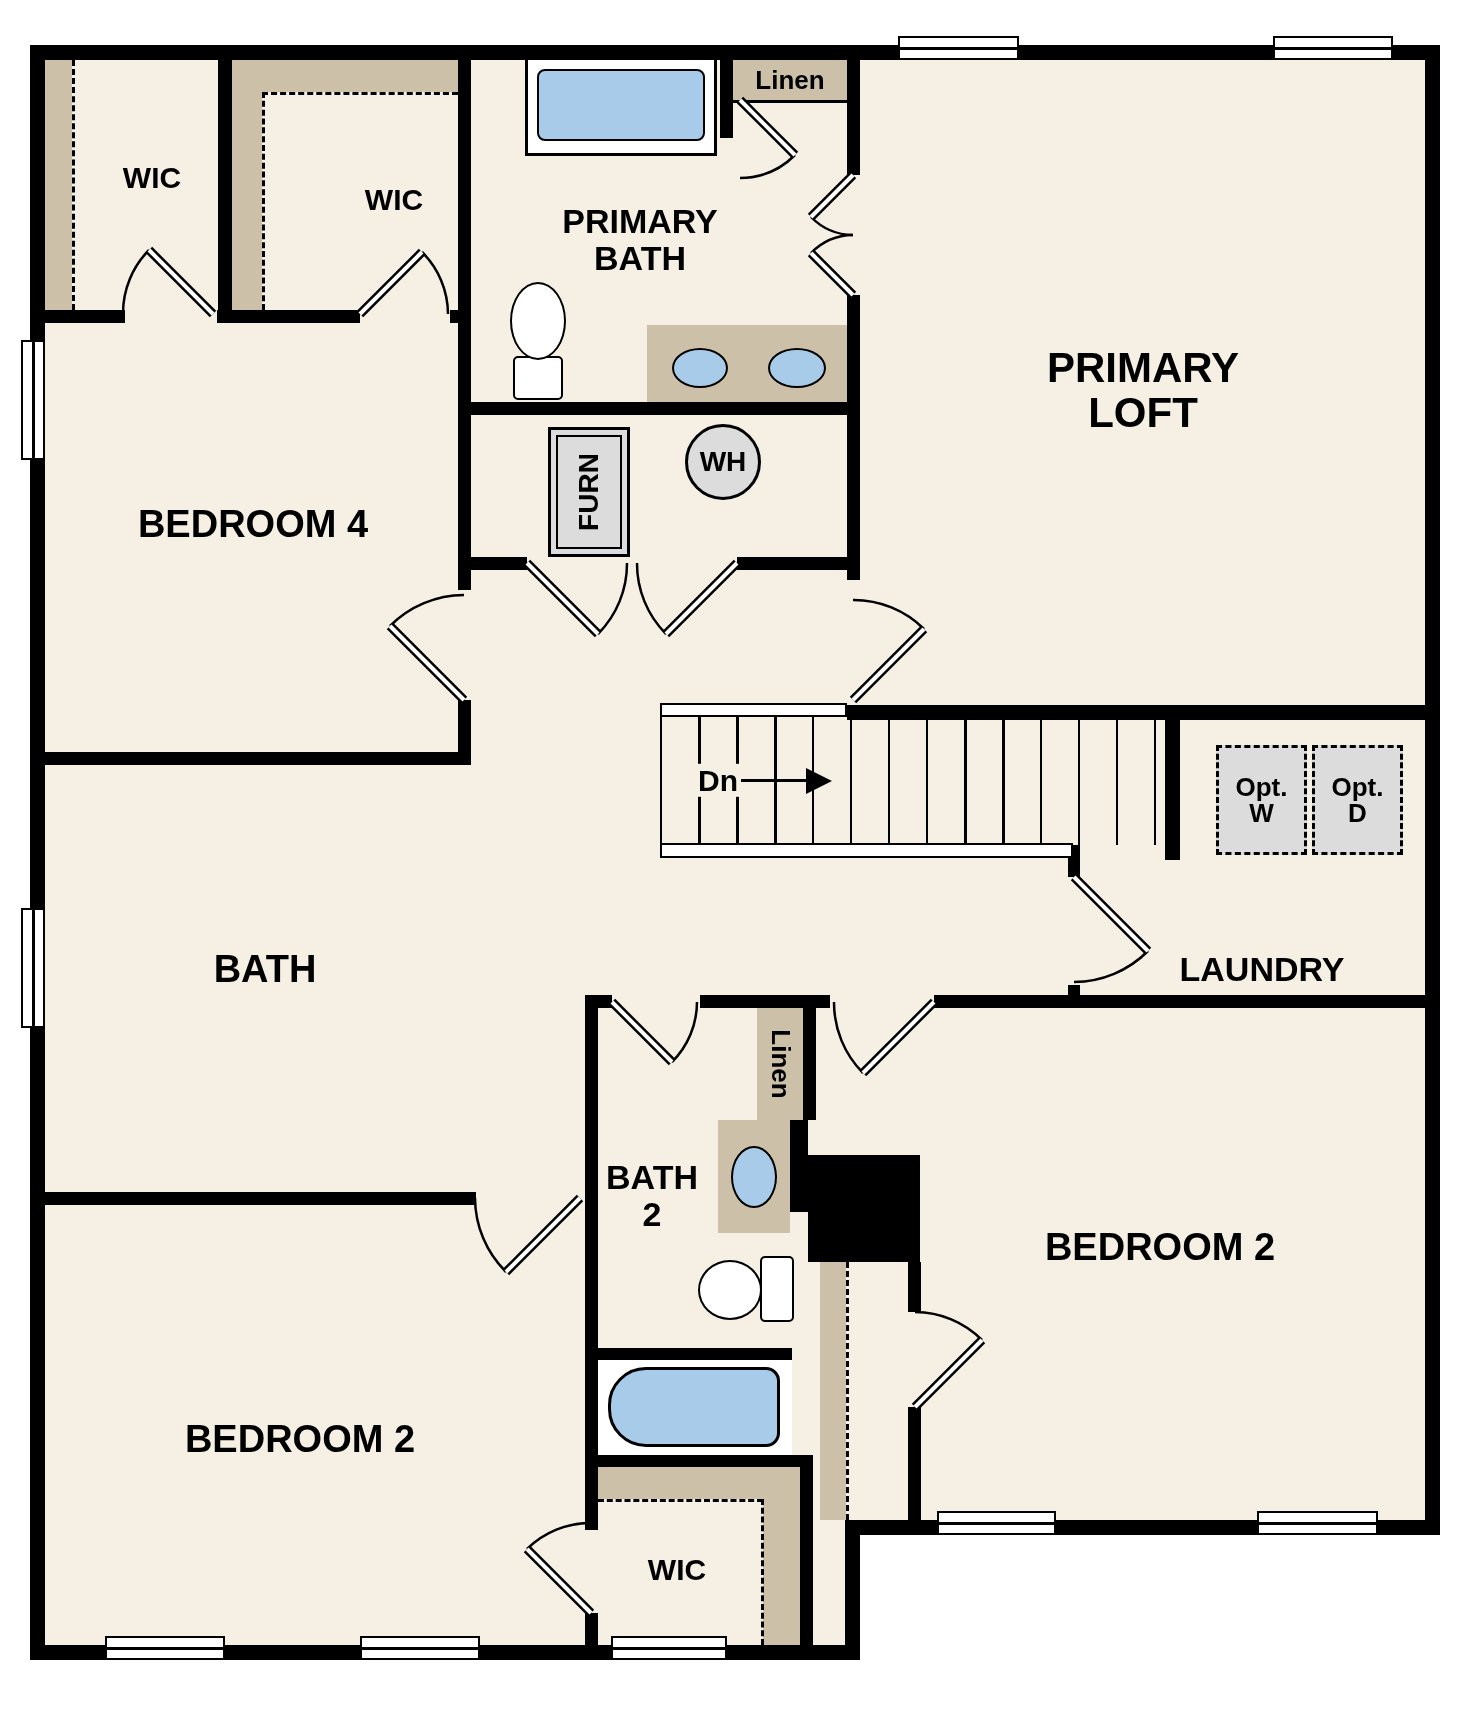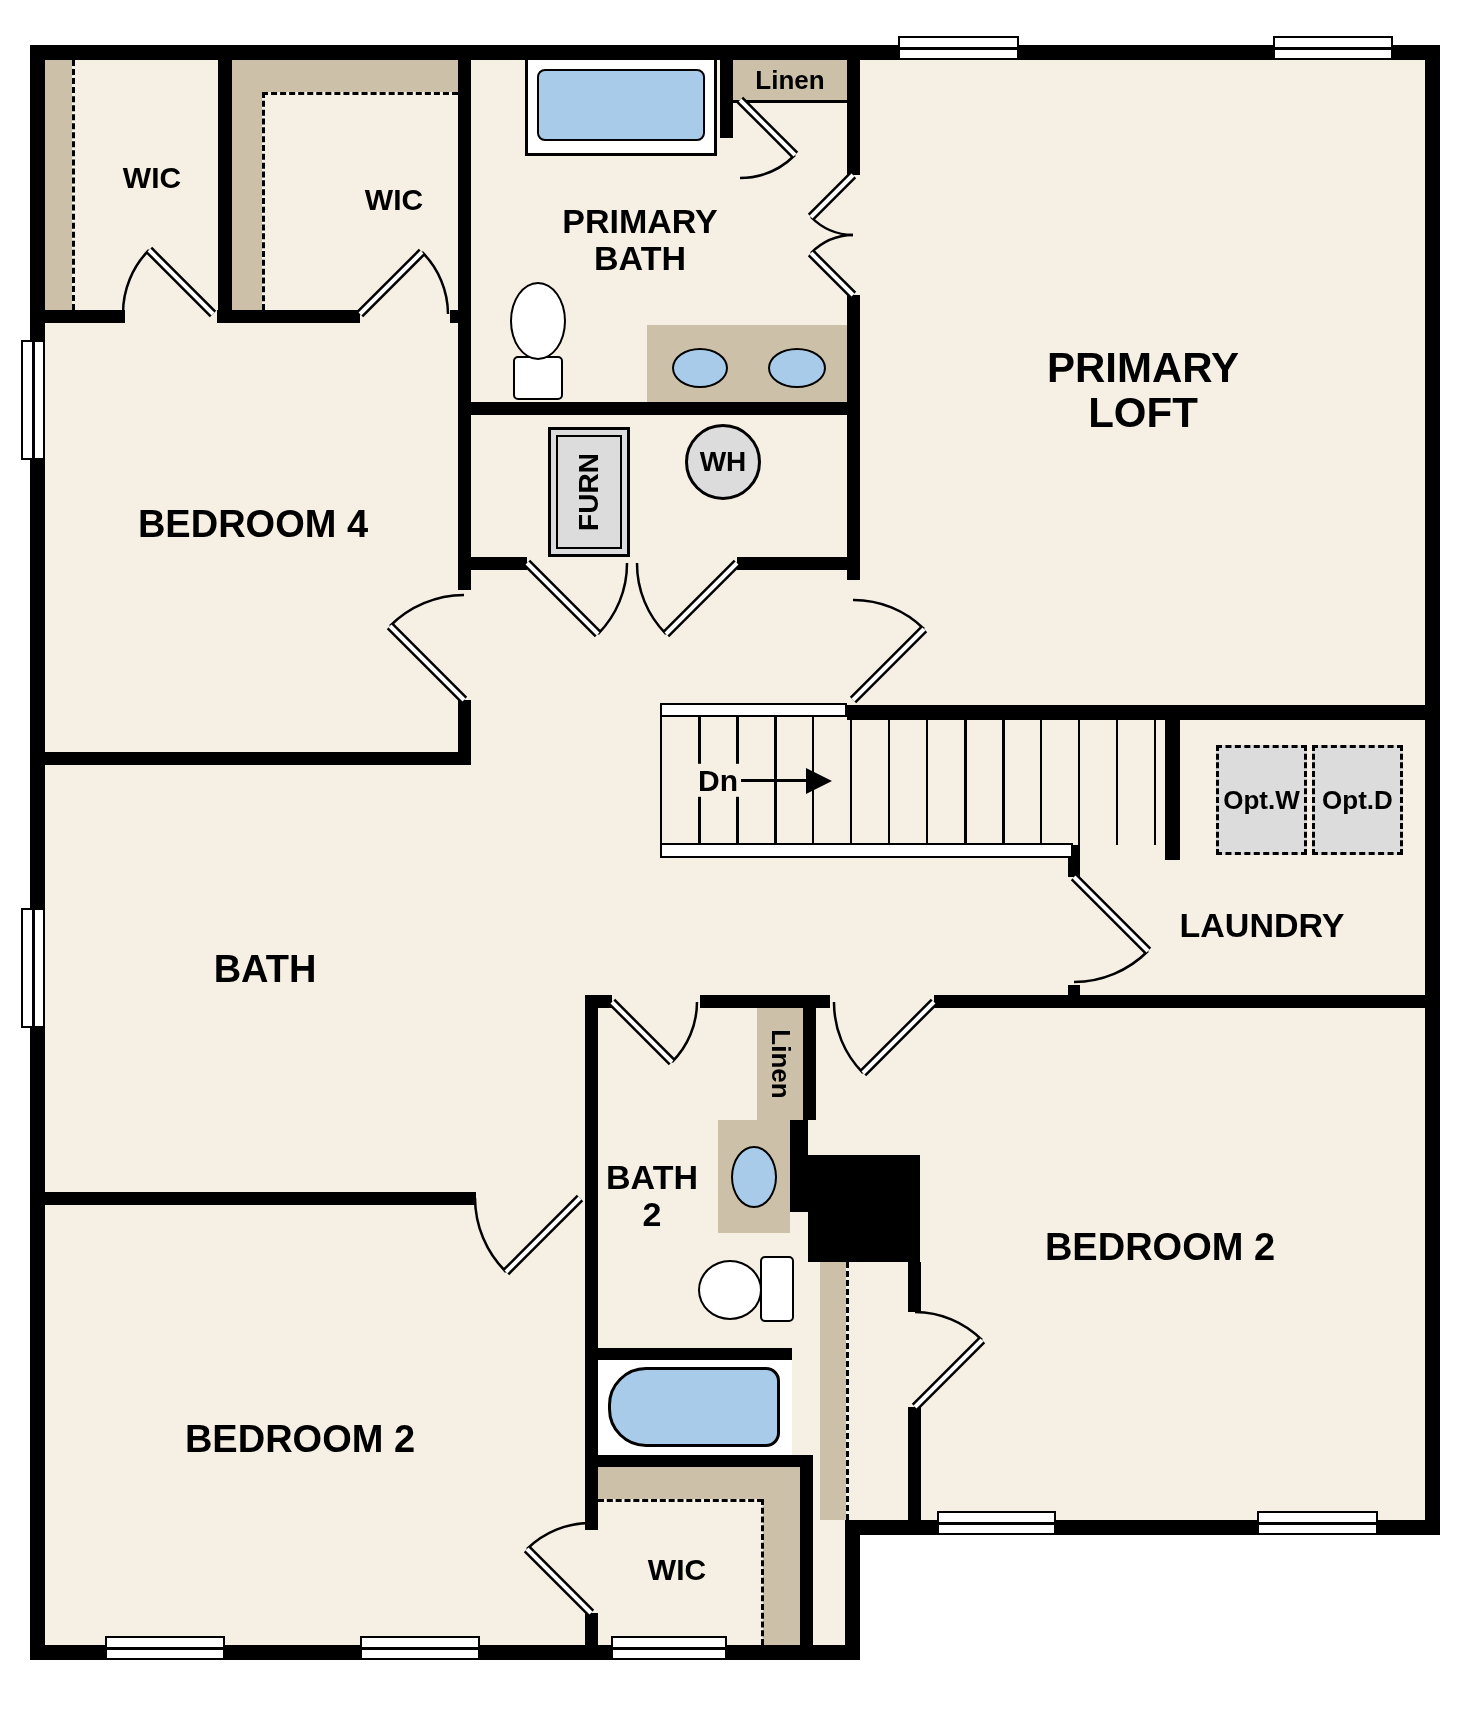--- a/index.html
+++ b/index.html
@@ -28,21 +28,21 @@
   svg.doors{position:absolute;left:0;top:0;pointer-events:none;}
   .arrowhead{position:absolute;width:0;height:0;border-top:13px solid transparent;
              border-bottom:13px solid transparent;border-left:26px solid #000;}
   .arrowline{position:absolute;height:3px;background:#000;}
   .dnpatch{background:var(--floor,#f6efe4);padding:0 3px;}
   .vert-dn{transform:translate(-50%,-50%) rotate(90deg);}
   .furn-outer{border:3px solid #000;}
   .furn-inner{position:absolute;left:5px;top:5px;right:5px;bottom:5px;border:2.5px solid #000;
               display:flex;align-items:center;justify-content:center;}
   .wh{border:3px solid #000;border-radius:50%;display:flex;align-items:center;justify-content:center;}
-  .optbox{border:3px dashed #000;display:flex;flex-direction:row;align-items:center;justify-content:center;
+  .optbox{border:3px dashed #000;display:flex;flex-direction:column;align-items:center;justify-content:center;
           font-weight:bold;line-height:1.0;}
 </style>
 </head>
 <body>
 
 <div id="plan" style="--floor: #f6efe4; --wall: #000000; --shelf: #ccc1a8; --fixture: #a9cbea; --appliance: #dcdcdc;">
 
   <div class="floor" style="left:37px;top:52px;width:816px;height:1601px;"></div>
   <div class="floor" style="left:853px;top:52px;width:580px;height:1476px;"></div>
 
@@ -211,21 +211,21 @@
   <div class="label md" style="left:640px;top:240px;">
     <div>PRIMARY</div>
       <div>BATH</div>
   </div>
   <div class="label xs" style="left:790px;top:80px;font-weight:600;"><span>Linen</span></div>
   <div class="label lg" style="left:1143px;top:390px;font-size:42px;">
     <div>PRIMARY</div>
       <div>LOFT</div>
   </div>
   <div class="label lg" style="left:253px;top:525px;"><span>BEDROOM 4</span></div>
-  <div class="label md" style="left:1262px;top:925px;"><span>LAUNDRY</span></div>
+  <div class="label md" style="left:1262px;top:969px;"><span>LAUNDRY</span></div>
   <div class="label lg" style="left:265px;top:970px;"><span>BATH</span></div>
   <div class="label md" style="left:652px;top:1196px;">
     <div>BATH</div>
       <div>2</div>
   </div>
   <div class="label xs vert-dn" style="left:781px;top:1064px;font-weight:600;"><span>Linen</span></div>
   <div class="label lg" style="left:1160px;top:1248px;"><span>BEDROOM 2</span></div>
   <div class="label lg" style="left:300px;top:1440px;"><span>BEDROOM 2</span></div>
   <div class="label sm" style="left:677px;top:1570px;"><span>WIC</span></div>
 

